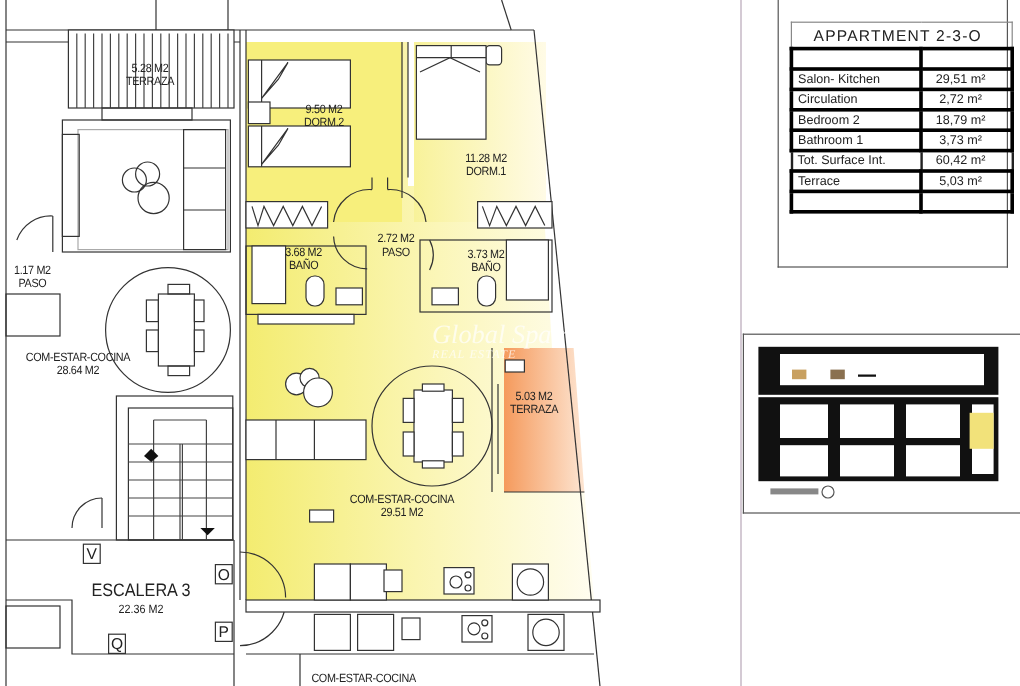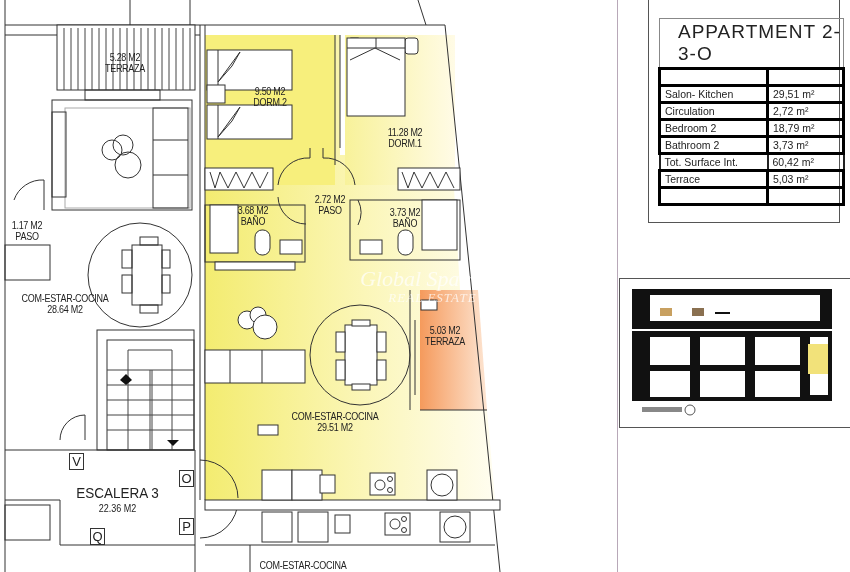--- a/index.html
+++ b/index.html
@@ -6,27 +6,27 @@
   body{width:850px;height:572px;position:relative;overflow:hidden;font-family:"Liberation Sans",sans-serif;}
   .plan{position:absolute;left:0;top:0;width:615px;height:572px;}
   .lbl{position:absolute;font-family:"Liberation Sans",sans-serif;font-size:10px;line-height:11px;color:#222;text-align:center;letter-spacing:-0.3px;transform:scaleX(0.9);transform-origin:center;}
   .lbl span{display:block;}
   .big{font-size:15px;line-height:16px;letter-spacing:0;}
   .box-letter{position:absolute;width:13px;height:15px;border:1px solid #333;font-size:13px;line-height:15px;text-align:center;color:#222;background:#fff;}
   .tbl-frame{position:absolute;left:648px;top:0;width:190px;height:222px;border-left:1px solid #555;border-bottom:1px solid #555;border-right:1px solid #555;border-top:none;}
   table.area{position:absolute;left:658px;top:18px;border-collapse:collapse;font-family:"Liberation Sans",sans-serif;font-size:10.5px;color:#222;}
   table.area td{border:3px solid #000000;height:14px;padding:0 4px;white-space:nowrap;}
   table.area td.k{width:97px;}
-  table.area td.v{width:55px;text-align:left;padding-right:14px;}
+  table.area td.v{width:55px;text-align:center;padding-right:14px;}
   table.area tr.hl td{border:2px solid #222;margin-top:16px;}
-  table.area th{font-weight:normal;font-size:19px;letter-spacing:1px;text-align:left;padding:2px 0 2px 18px;border:1px solid #888;height:16px;}
+  table.area th{font-weight:normal;font-size:13px;letter-spacing:1px;text-align:left;padding:2px 0 2px 18px;border:1px solid #888;height:16px;}
   .mini{position:absolute;left:619px;top:278px;width:232px;height:148px;border-top:1px solid #555;border-bottom:1px solid #555;border-left:1px solid #555;}
   .vline{position:absolute;left:617px;top:0;width:1px;height:572px;background:#b8a8b8;}
   .watermark{position:absolute;left:360px;top:266px;color:rgba(255,255,255,0.7);font-family:"Liberation Serif",serif;font-size:22px;font-style:italic;}
-  .watermark small{display:block;font-size:13px;text-align:right;letter-spacing:1px;margin-top:-2px;}
+  .watermark small{display:block;font-size:10px;text-align:left;letter-spacing:1px;margin-top:-2px;}
 </style>
 </head>
 <body>
 
 <svg class="plan" width="615" height="572" viewBox="0 0 615 572">
   <defs>
     <linearGradient id="yel" x1="0" y1="0" x2="1" y2="0">
       <stop offset="0" stop-color="#f3ec70"></stop>
       <stop offset="0.55" stop-color="#fbf6b8"></stop>
       <stop offset="1" stop-color="#fffdf0"></stop>
@@ -289,21 +289,21 @@
       </tr>
   <tr>
         <td class="k">Circulation</td>
         <td class="v">2,72 m²</td>
       </tr>
   <tr>
         <td class="k">Bedroom 2</td>
         <td class="v">18,79 m²</td>
       </tr>
   <tr>
-        <td class="k">Bathroom 2</td>
+        <td class="k">Bathroom 1</td>
         <td class="v">3,73 m²</td>
       </tr>
   <tr class="hl">
         <td class="k">Tot. Surface Int.</td>
         <td class="v">60,42 m²</td>
       </tr>
   <tr>
         <td class="k">Terrace</td>
         <td class="v">5,03 m²</td>
       </tr>

